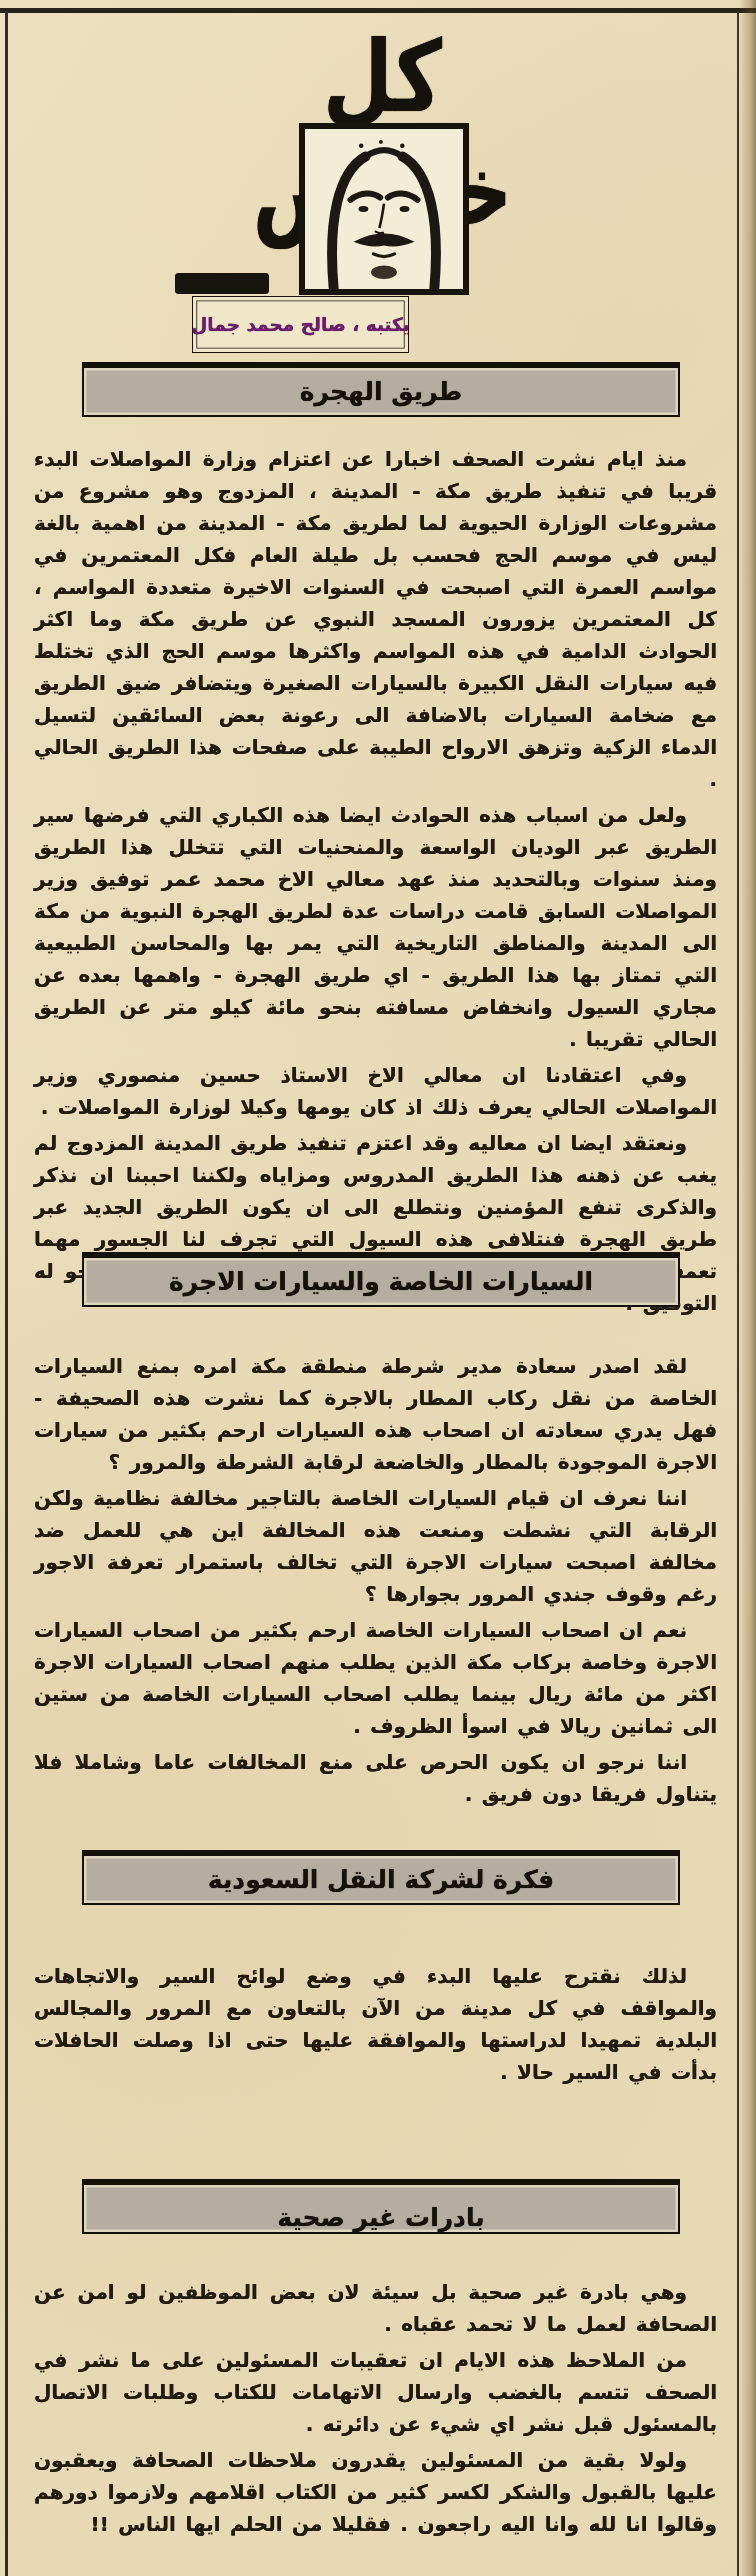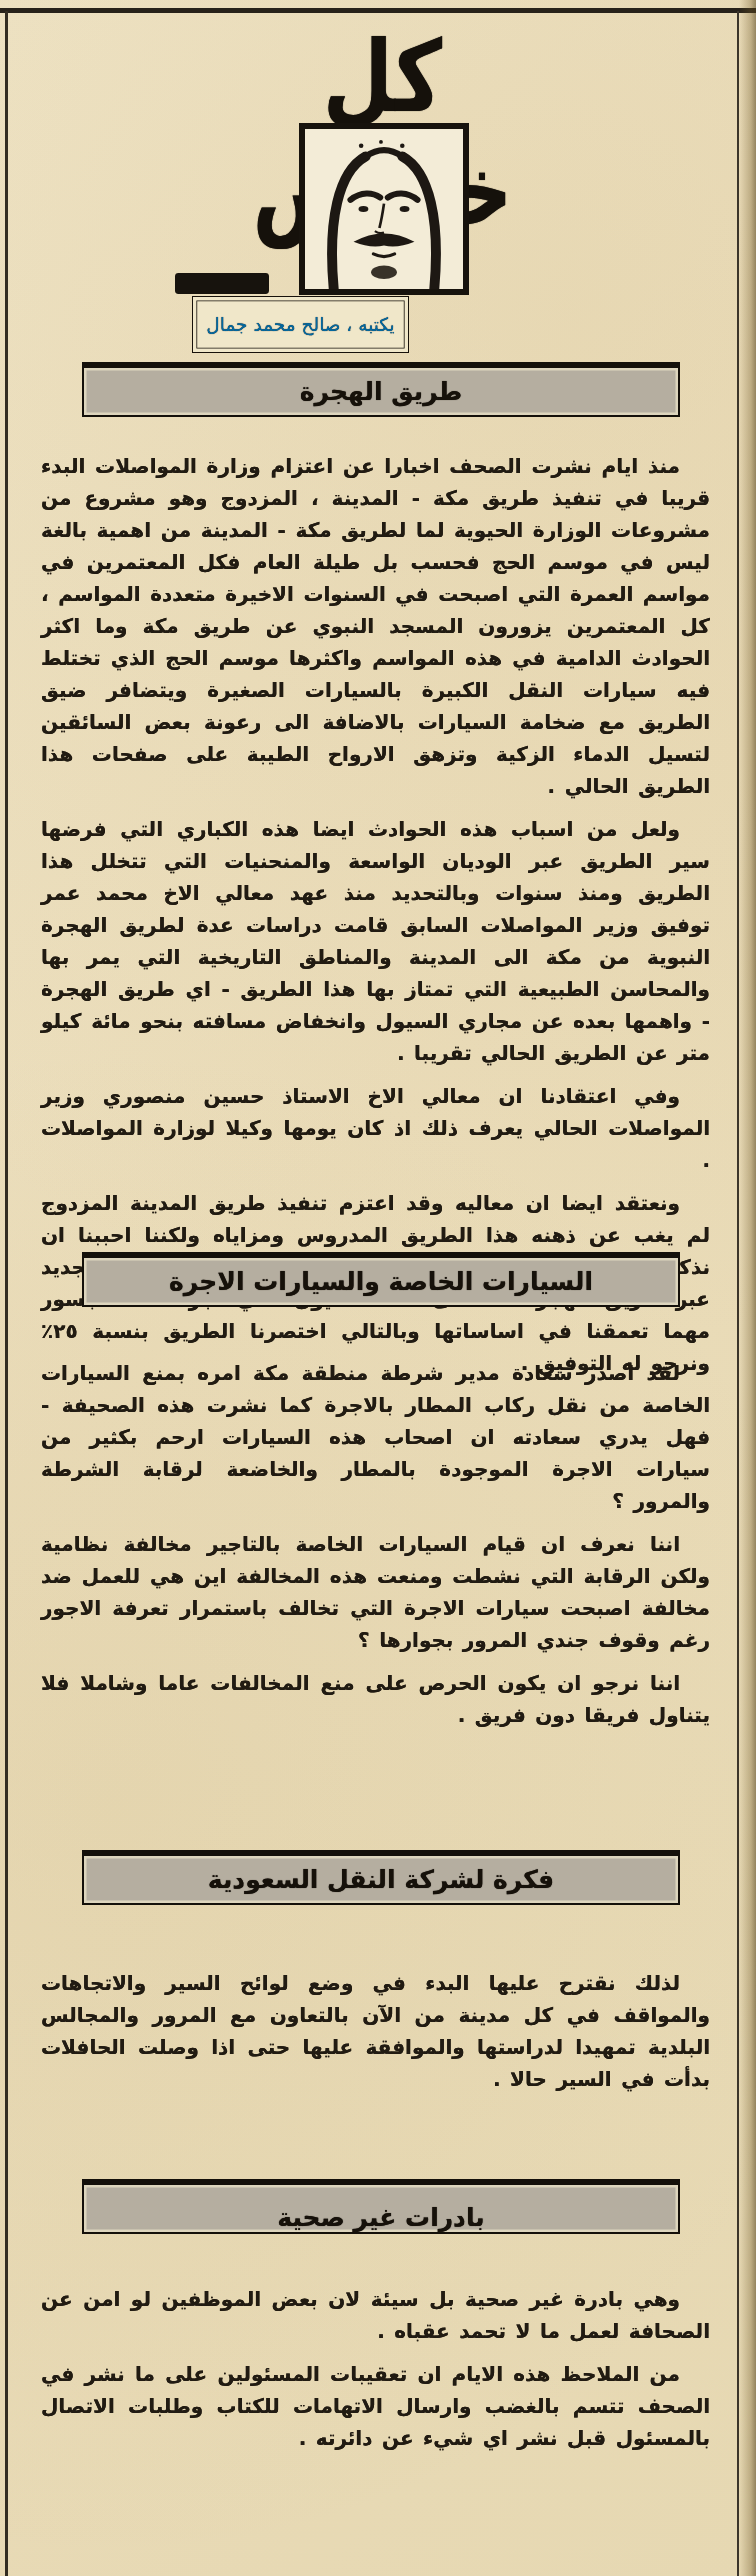--- a/index.html
+++ b/index.html
@@ -29,42 +29,42 @@
     position:absolute;left:299px;top:123px;width:158px;height:160px;
     border:6.7px solid #17130d;background:#f3ecd7;
   }
   .portrait svg{display:block;width:100%;height:100%;}
   .byline-box{
     position:absolute;left:192px;top:296px;width:215px;height:55px;
     border:1.7px solid #17110a;background:#f0e7c9;
     box-shadow:inset 0 0 0 3.4px #f0e7c9, inset 0 0 0 4.2px #17110a;
     display:flex;align-items:center;justify-content:center;
   }
-  .byline-text{font-size:18.5px;font-weight:normal;color:#0369a1;direction:rtl;white-space:nowrap;
+  .byline-text{font-size:18.5px;font-weight:bold;color:#701a75;direction:rtl;white-space:nowrap;
     text-shadow:0 0 0.8px #14100a;}
   
   .heading-bar{
     position:absolute;left:82px;width:598px;height:55px;box-sizing:border-box;
     background:#b5aea0;border:2.5px solid #14100a;border-top-width:6.7px;
     box-shadow:inset 0 0 0 2.5px #ddd5bd;
     display:flex;align-items:center;justify-content:center;
   }
   .heading-bar span{
     font-size:25px;font-weight:bold;color:#16110a;direction:rtl;
     text-shadow:0 0 0.8px #16110a;
   }
   #h1{top:362px;} #h2{top:1252px;} #h3{top:1850px;} #h4{top:2179px;align-items:flex-end;}
   
   .textblock{
     position:absolute;left:30px;width:691px;direction:rtl;
     font-size:20px;font-weight:bold;color:#211b12;
     line-height:32px;text-align:justify;word-spacing:2.5px;
     text-shadow:0 0 0.4px #211b12;
   }
-  .textblock p{margin:11px;text-indent:30px;}
+  .textblock p{margin:4px;text-indent:30px;}
   #t1{top:439px;} #t2{top:1346px;} #t3{top:1956px;} #t4{top:2272px;}
 </style>
 </head>
 <body>
 
 <div id="page">
 
   <div class="top-rule"></div>
   <div class="left-rule"></div>
   <div class="right-rule"></div>
@@ -107,32 +107,34 @@
     <p>وفي اعتقادنا ان معالي الاخ الاستاذ حسين منصوري وزير المواصلات الحالي يعرف ذلك اذ كان يومها وكيلا لوزارة المواصلات .</p>
     <p>ونعتقد ايضا ان معاليه وقد اعتزم تنفيذ طريق المدينة المزدوج لم يغب عن ذهنه هذا الطريق المدروس ومزاياه ولكننا احببنا ان نذكر والذكرى تنفع المؤمنين ونتطلع الى ان يكون الطريق الجديد عبر طريق الهجرة فنتلافى هذه السيول التي تجرف لنا الجسور مهما تعمقنا في اساساتها وبالتالي اختصرنا الطريق بنسبة ٢٥٪ ونرجو له التوفيق .</p>
   </div>
 
   <div class="heading-bar" id="h2">
     <span>السيارات الخاصة والسيارات الاجرة</span>
   </div>
   <div class="textblock" id="t2">
     <p>لقد اصدر سعادة مدير شرطة منطقة مكة امره بمنع السيارات الخاصة من نقل ركاب المطار بالاجرة كما نشرت هذه الصحيفة - فهل يدري سعادته ان اصحاب هذه السيارات ارحم بكثير من سيارات الاجرة الموجودة بالمطار والخاضعة لرقابة الشرطة والمرور ؟</p>
     <p>اننا نعرف ان قيام السيارات الخاصة بالتاجير مخالفة نظامية ولكن الرقابة التي نشطت ومنعت هذه المخالفة اين هي للعمل ضد مخالفة اصبحت سيارات الاجرة التي تخالف باستمرار تعرفة الاجور رغم وقوف جندي المرور بجوارها ؟</p>
+    <p>نعم ان اصحاب السيارات الخاصة ارحم بكثير من اصحاب السيارات الاجرة وخاصة بركاب مكة الذين يطلب منهم اصحاب السيارات الاجرة اكثر من مائة ريال بينما يطلب اصحاب السيارات الخاصة من ستين الى ثمانين ريالا في اسوأ الظروف .</p>
     <p>اننا نرجو ان يكون الحرص على منع المخالفات عاما وشاملا فلا يتناول فريقا دون فريق .</p>
   </div>
 
   <div class="heading-bar" id="h3">
     <span>فكرة لشركة النقل السعودية</span>
   </div>
   <div class="textblock" id="t3">
     <p>لذلك نقترح عليها البدء في وضع لوائح السير والاتجاهات والمواقف في كل مدينة من الآن بالتعاون مع المرور والمجالس البلدية تمهيدا لدراستها والموافقة عليها حتى اذا وصلت الحافلات بدأت في السير حالا .</p>
   </div>
 
   <div class="heading-bar" id="h4">
     <span>بادرات غير صحية</span>
   </div>
   <div class="textblock" id="t4">
     <p>وهي بادرة غير صحية بل سيئة لان بعض الموظفين لو امن عن الصحافة لعمل ما لا تحمد عقباه .</p>
     <p>من الملاحظ هذه الايام ان تعقيبات المسئولين على ما نشر في الصحف تتسم بالغضب وارسال الاتهامات للكتاب وطلبات الاتصال بالمسئول قبل نشر اي شيء عن دائرته .</p>
+    <p>ولولا بقية من المسئولين يقدرون ملاحظات الصحافة ويعقبون عليها بالقبول والشكر لكسر كثير من الكتاب اقلامهم ولازموا دورهم وقالوا انا لله وانا اليه راجعون . فقليلا من الحلم ايها الناس !!</p>
   </div>
 
 </div>
 
 
 </body></html>

